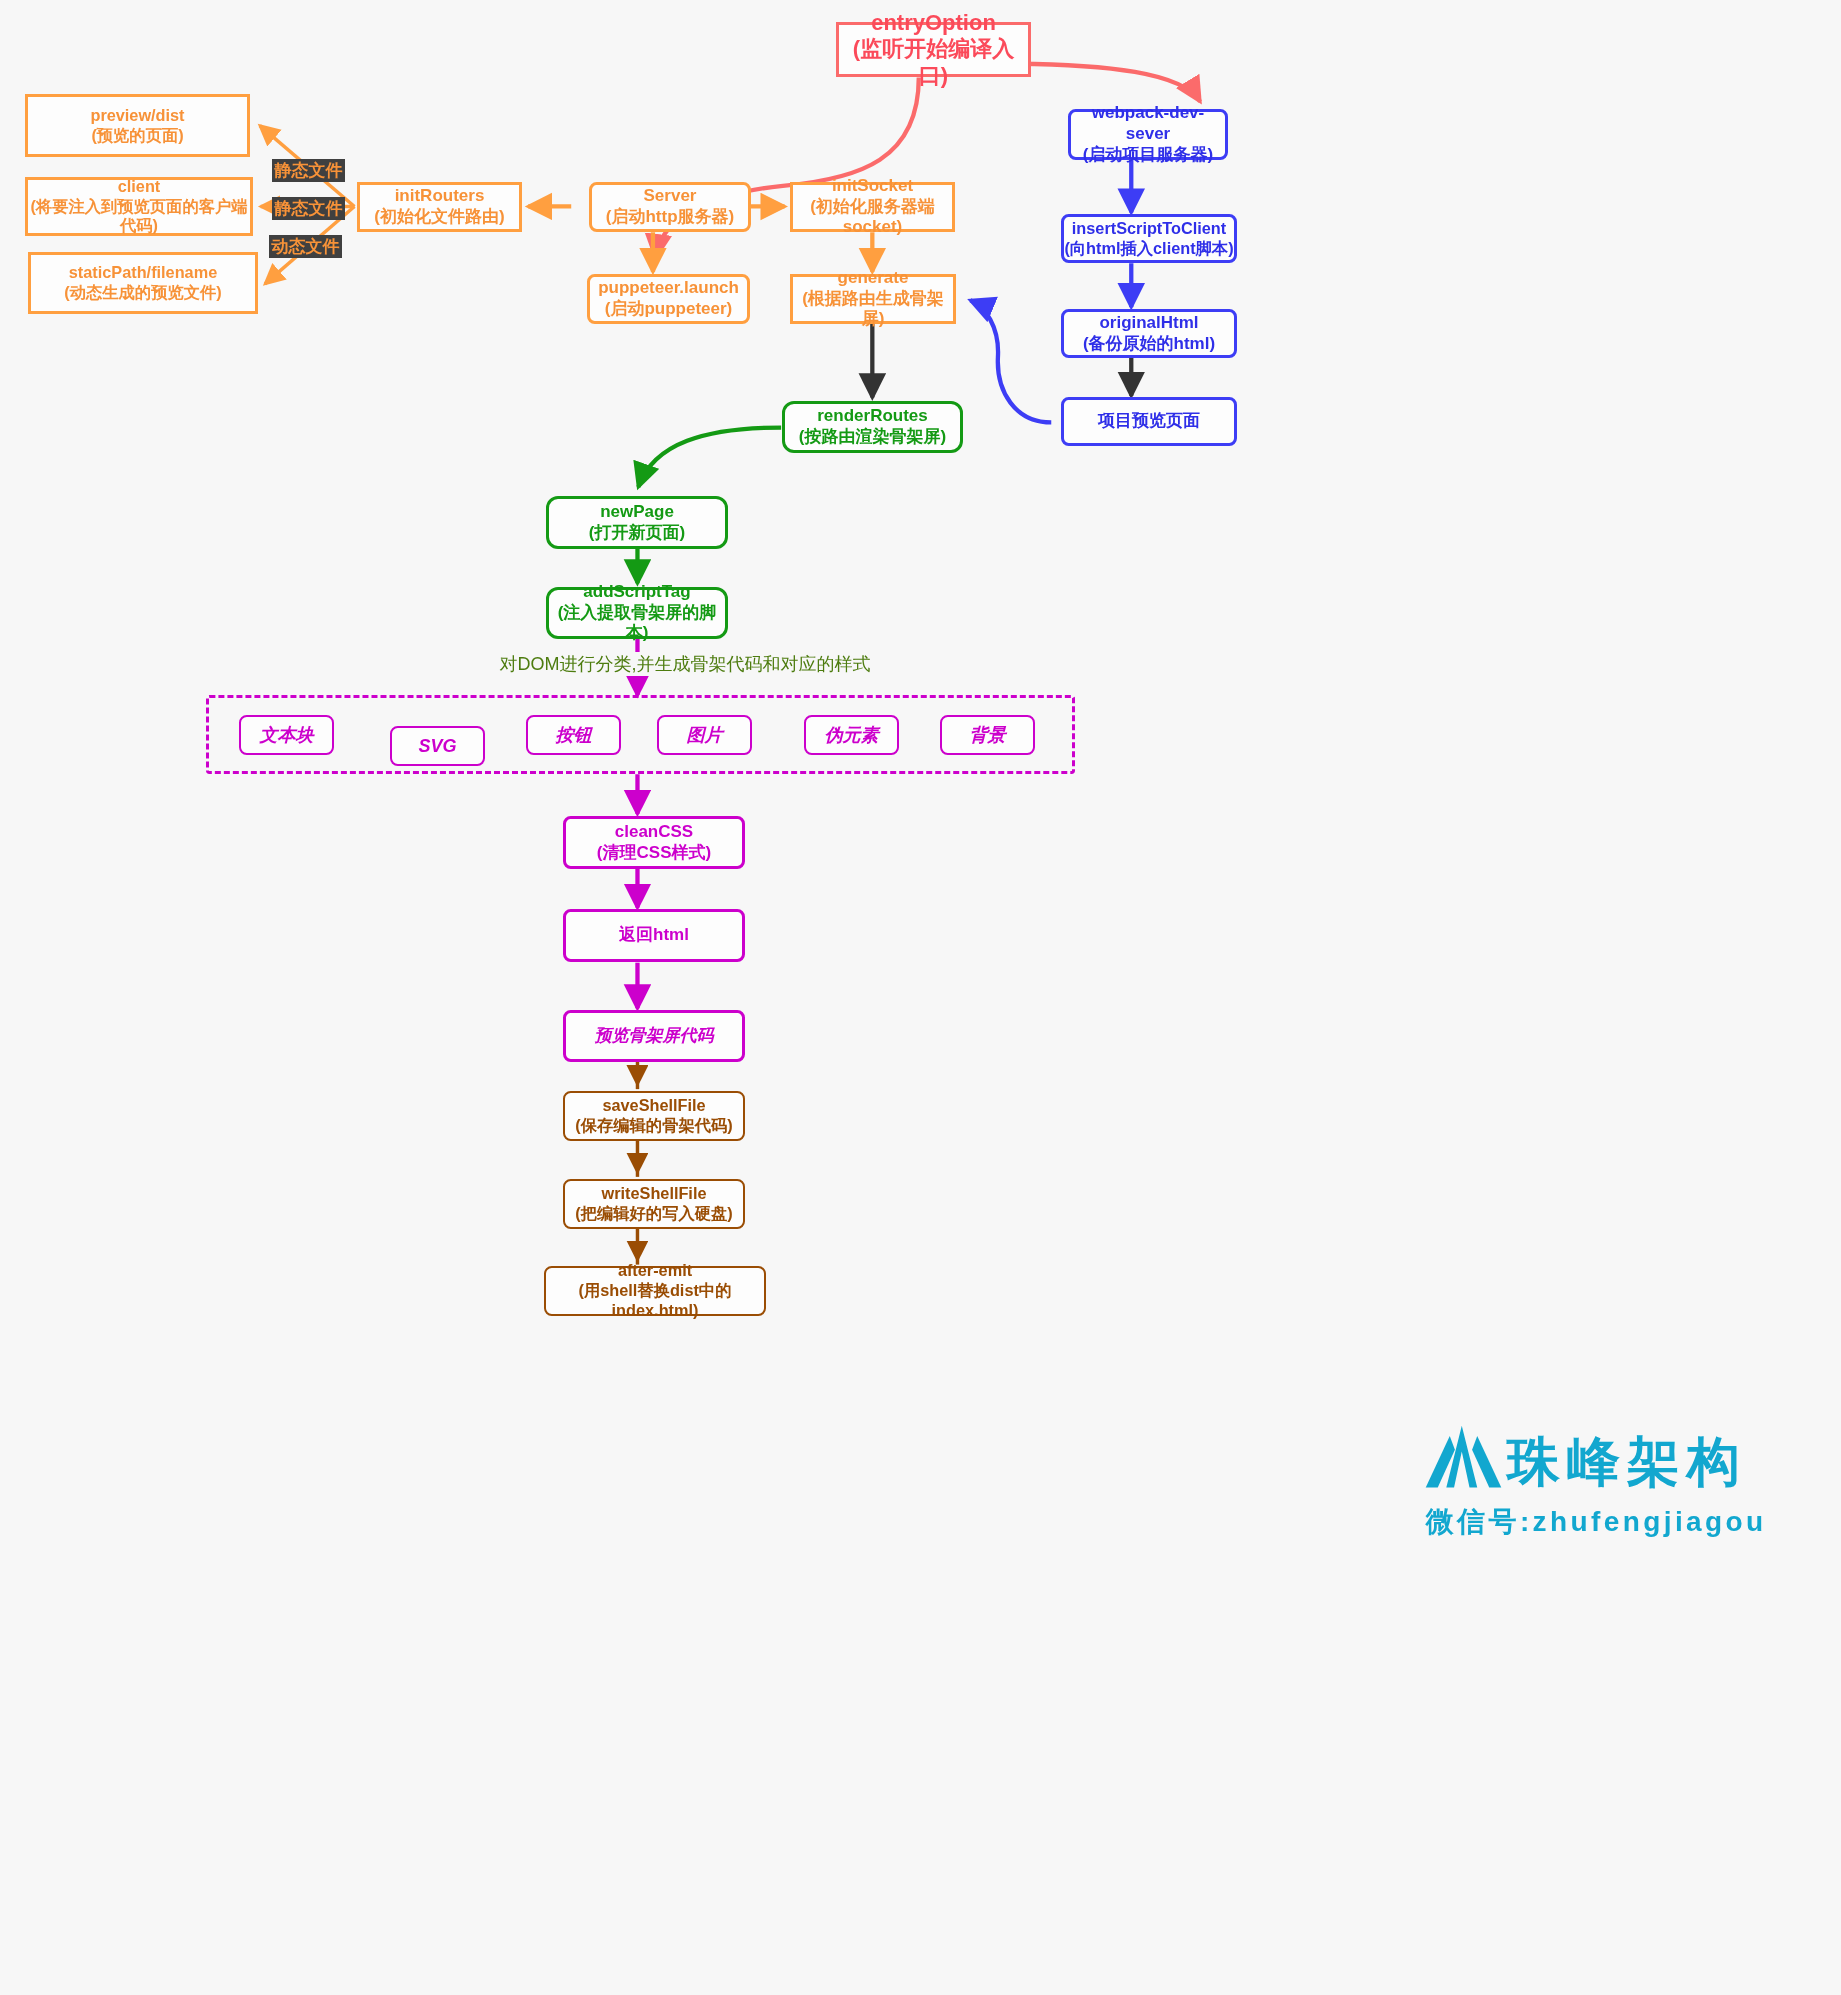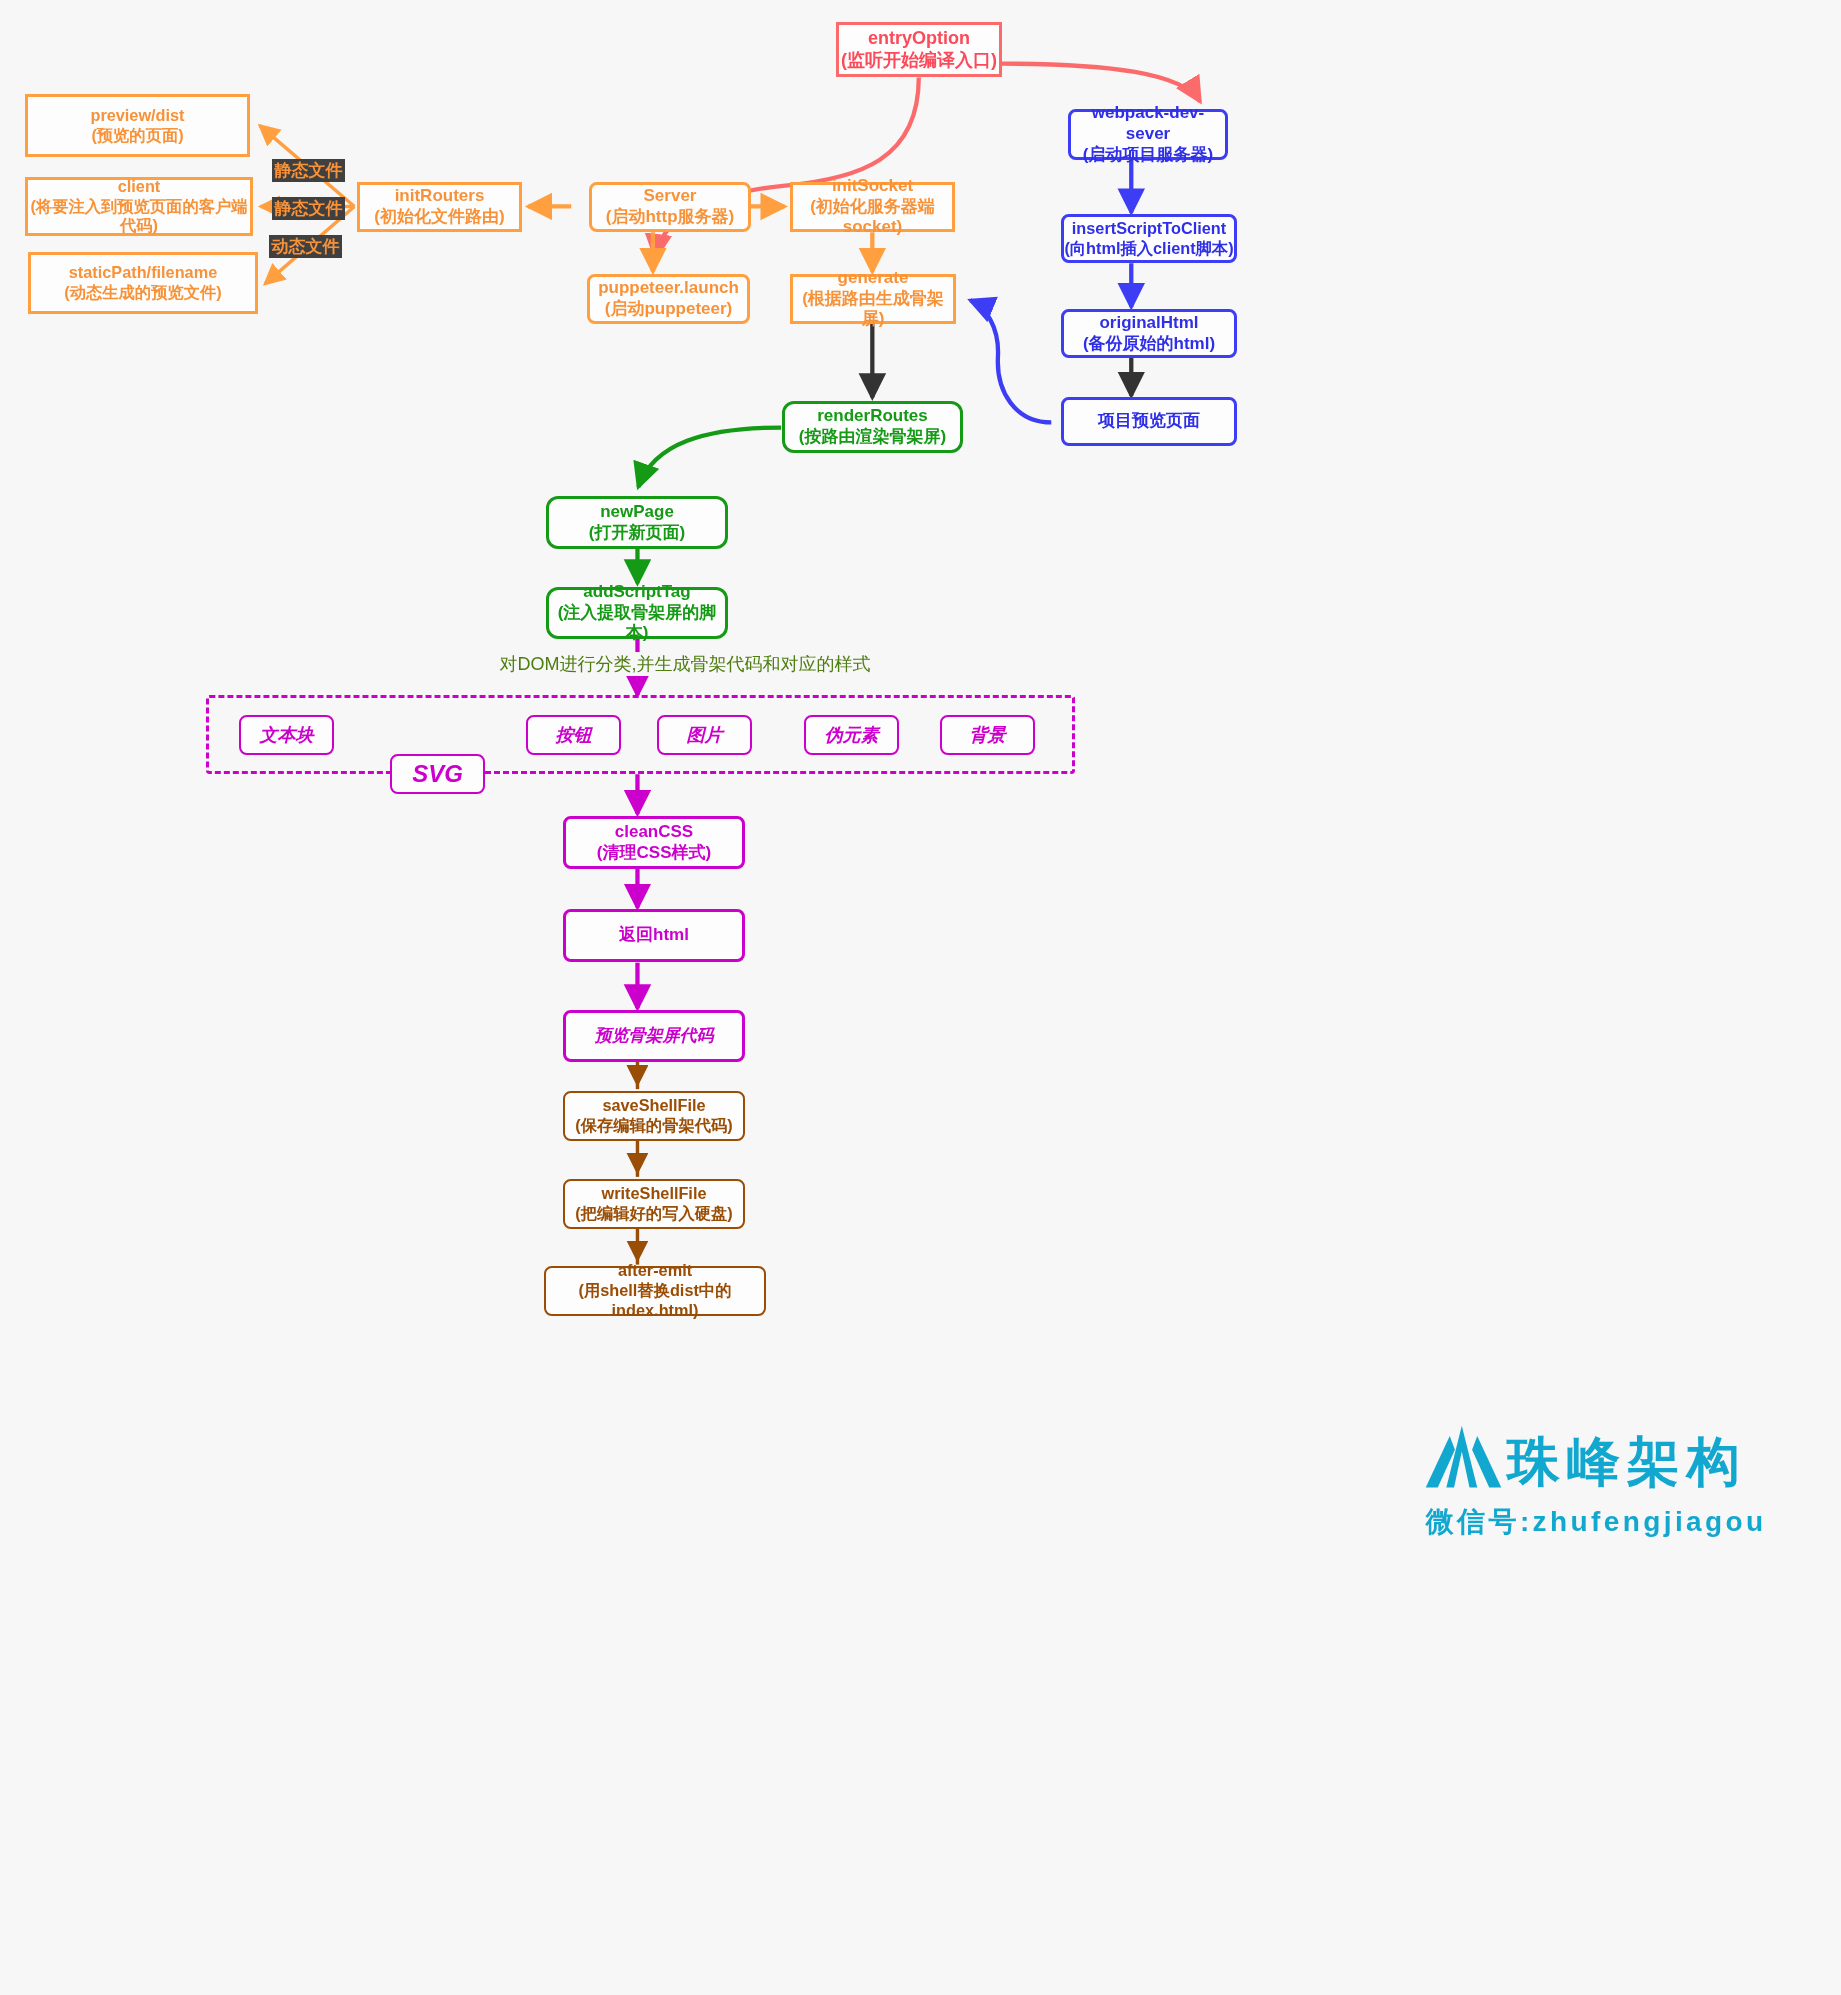--- a/index.html
+++ b/index.html
@@ -129,21 +129,21 @@
 
     <path d="M741,1119 L741,1172" fill="none" stroke="#cc00cc" stroke-width="5" marker-end="url(#ar-magenta)"></path>
 
     <path d="M741,1234 L741,1266" fill="none" stroke="#9a4d04" stroke-width="4" marker-end="url(#ar-brown)"></path>
 
     <path d="M741,1326 L741,1368" fill="none" stroke="#9a4d04" stroke-width="4" marker-end="url(#ar-brown)"></path>
 
     <path d="M741,1428 L741,1470" fill="none" stroke="#9a4d04" stroke-width="4" marker-end="url(#ar-brown)"></path>
   </svg>
 
-  <div class="node c-red r0" style="left:836px;top:22.4px;width:166px;height:55px;font-size:18px;">
+  <div class="node c-red r0" style="left:836px;top:22.4px;width:195px;height:55px;font-size:22px;">
     <span class="ttl">entryOption</span>
     <span class="sub">(监听开始编译入口)</span>
   </div>
 
   <div class="node c-blue r8" style="left:1051px;top:109px;width:160px;height:51px;font-size:17px;">
     <span class="ttl">webpack-dev-sever</span>
     <span class="sub">(启动项目服务器)</span>
   </div>
 
   <div class="node c-blue r8" style="left:1044px;top:214px;width:176px;height:49px;font-size:16.3px;">
@@ -215,21 +215,21 @@
     <span class="sub">(注入提取骨架屏的脚本)</span>
   </div>
 
   <div class="flow-label" style="left:496px;top:652px;font-size:18px;">对DOM进行分类,并生成骨架代码和对应的样式</div>
 
   <div class="dashed-group" style="left:206px;top:695px;width:869px;height:79px;"></div>
 
   <div class="chip" style="left:239px;top:715px;width:95px;height:40px;font-size:18px;">
     <span>文本块</span>
   </div>
-  <div class="chip" style="left:390px;top:754px;width:95px;height:40px;font-size:24px;">
+  <div class="chip" style="left:390px;top:726px;width:95px;height:40px;font-size:18px;">
     <span>SVG</span>
   </div>
   <div class="chip" style="left:526px;top:715px;width:95px;height:40px;font-size:18px;">
     <span>按钮</span>
   </div>
   <div class="chip" style="left:657px;top:715px;width:95px;height:40px;font-size:18px;">
     <span>图片</span>
   </div>
   <div class="chip" style="left:804px;top:715px;width:95px;height:40px;font-size:18px;">
     <span>伪元素</span>

